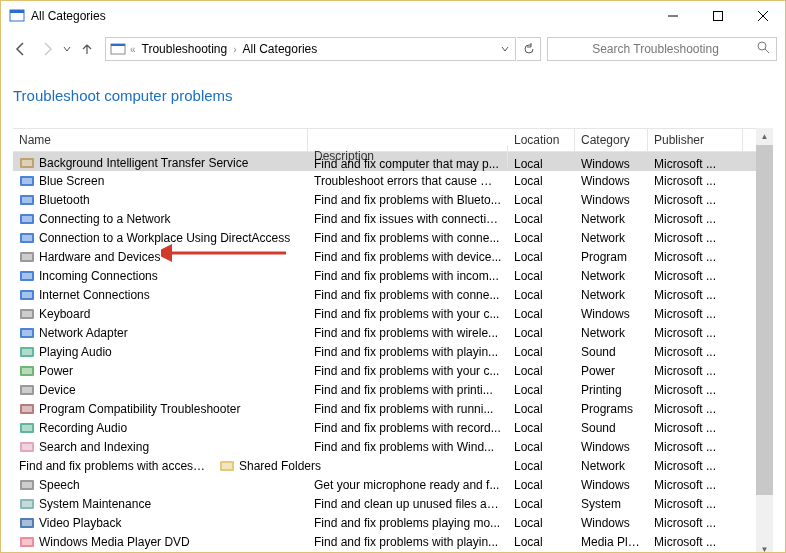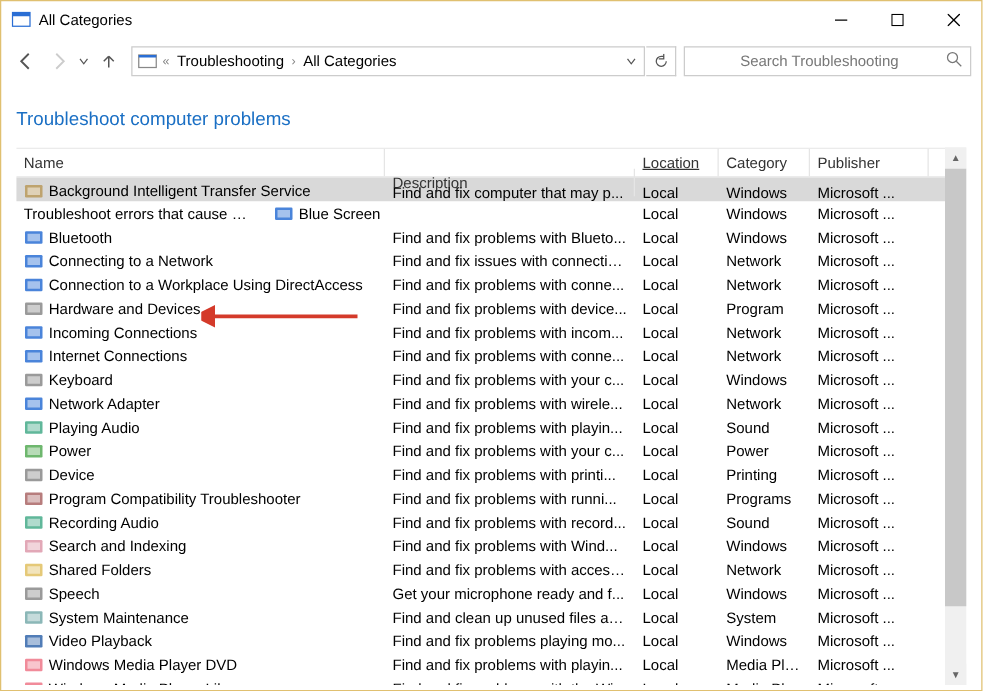--- a/index.html
+++ b/index.html
@@ -17,28 +17,28 @@
   .breadcrumb { flex: 1; height: 24px; border: 1px solid #ccc; display: flex; align-items: center; padding: 0 4px; margin: 0 4px; gap:2px; }
   .breadcrumb .bc-icon { width:16px; height:16px; display:flex; align-items:center; justify-content:center;}
   .breadcrumb .sep { color:#888; font-size:10px; padding:0 2px;}
   .breadcrumb .crumb { padding: 0 2px; }
   .breadcrumb .spacer { flex:1; }
   .breadcrumb .drop { color:#555; padding-right:2px;}
   .refresh { width:24px; height:24px; border:1px solid #ccc; border-left:none; display:flex; align-items:center; justify-content:center; margin-left:-5px;}
   .searchbox { width: 230px; height:24px; border:1px solid #ccc; display:flex; align-items:center; padding:0 6px; margin-left:4px; color:#777; }
   .searchbox .ph { flex:1;text-align:center; }
   .content { position: relative; padding: 20px 12px 0 12px; }
-  .heading { color:#1a6fc4; font-size:15px; font-weight:400; margin-bottom:14px; }
+  .heading { color:#1a6fc4; font-size:15px; font-weight:400; margin-bottom:24px; }
   .grid-wrapper { position:relative; height: 430px; display:flex; }
   .grid { flex:1; overflow:hidden; }
   .grid-header { display:flex; border-top:1px solid #e5e5e5; border-bottom:1px solid #e5e5e5; height:24px; align-items:center; }
   .grid-header .col { padding:0 6px; font-size:12px; color:#333; border-right:1px solid #e5e5e5; height:100%; display:flex; align-items:center; }
   .col-name { width:295px; }
   .col-desc { width:200px;margin-top:32px; }
-  .col-loc { width:67px;text-decoration:underline; }
+  .col-loc { width:67px; }
   .col-cat { width:73px; }
   .col-pub { width:95px; }
   .row { display:flex; height:19px; align-items:center; font-size:12px; }
   .row.selected { background:#d9d9d9;align-items:flex-end; }
   .row .cell { padding:0 6px; white-space:nowrap; overflow:hidden; text-overflow:ellipsis; }
   .cell-name { width:295px; display:flex; align-items:center; gap:4px; }
   .cell-name .ic { width:16px; height:16px; display:inline-flex; align-items:center; justify-content:center; flex-shrink:0;}
   .cell-desc { width:200px; }
   .cell-loc { width:67px; }
   .cell-cat { width:73px; }
@@ -151,30 +151,30 @@
                 </svg>
               </span>
               <span>Background Intelligent Transfer Service</span>
             </div>
             <div class="cell cell-desc">Find and fix computer that may p...</div>
             <div class="cell cell-loc">Local</div>
             <div class="cell cell-cat">Windows</div>
             <div class="cell cell-pub">Microsoft ...</div>
           </div>
           <div class="row">
+            <div class="cell cell-name">
+              <span class="ic">
+                <svg viewBox="0 0 16 16" width="16" height="16">
+                  <rect x="1" y="3" width="14" height="10" rx="1" fill="#2a6ed4" opacity="0.85"></rect>
+                  <rect x="3" y="5" width="10" height="6" fill="#fff" opacity="0.5"></rect>
+                </svg>
+              </span>
+              <span>Blue Screen</span>
+            </div>
             <div class="cell cell-desc">Troubleshoot errors that cause Wi...</div>
-            <div class="cell cell-name">
-              <span class="ic">
-                <svg viewBox="0 0 16 16" width="16" height="16">
-                  <rect x="1" y="3" width="14" height="10" rx="1" fill="#2a6ed4" opacity="0.85"></rect>
-                  <rect x="3" y="5" width="10" height="6" fill="#fff" opacity="0.5"></rect>
-                </svg>
-              </span>
-              <span>Blue Screen</span>
-            </div>
             <div class="cell cell-loc">Local</div>
             <div class="cell cell-cat">Windows</div>
             <div class="cell cell-pub">Microsoft ...</div>
           </div>
           <div class="row">
             <div class="cell cell-name">
               <span class="ic">
                 <svg viewBox="0 0 16 16" width="16" height="16">
                   <rect x="1" y="3" width="14" height="10" rx="1" fill="#2a6ed4" opacity="0.85"></rect>
                   <rect x="3" y="5" width="10" height="6" fill="#fff" opacity="0.5"></rect>
@@ -376,30 +376,30 @@
                 </svg>
               </span>
               <span>Search and Indexing</span>
             </div>
             <div class="cell cell-desc">Find and fix problems with Wind...</div>
             <div class="cell cell-loc">Local</div>
             <div class="cell cell-cat">Windows</div>
             <div class="cell cell-pub">Microsoft ...</div>
           </div>
           <div class="row">
+            <div class="cell cell-desc">Find and fix problems with access...</div>
             <div class="cell cell-name">
               <span class="ic">
                 <svg viewBox="0 0 16 16" width="16" height="16">
                   <rect x="1" y="3" width="14" height="10" rx="1" fill="#e0c060" opacity="0.85"></rect>
                   <rect x="3" y="5" width="10" height="6" fill="#fff" opacity="0.5"></rect>
                 </svg>
               </span>
               <span>Shared Folders</span>
             </div>
-            <div class="cell cell-desc">Find and fix problems with access...</div>
             <div class="cell cell-loc">Local</div>
             <div class="cell cell-cat">Network</div>
             <div class="cell cell-pub">Microsoft ...</div>
           </div>
           <div class="row">
             <div class="cell cell-name">
               <span class="ic">
                 <svg viewBox="0 0 16 16" width="16" height="16">
                   <rect x="1" y="3" width="14" height="10" rx="1" fill="#888" opacity="0.85"></rect>
                   <rect x="3" y="5" width="10" height="6" fill="#fff" opacity="0.5"></rect>

